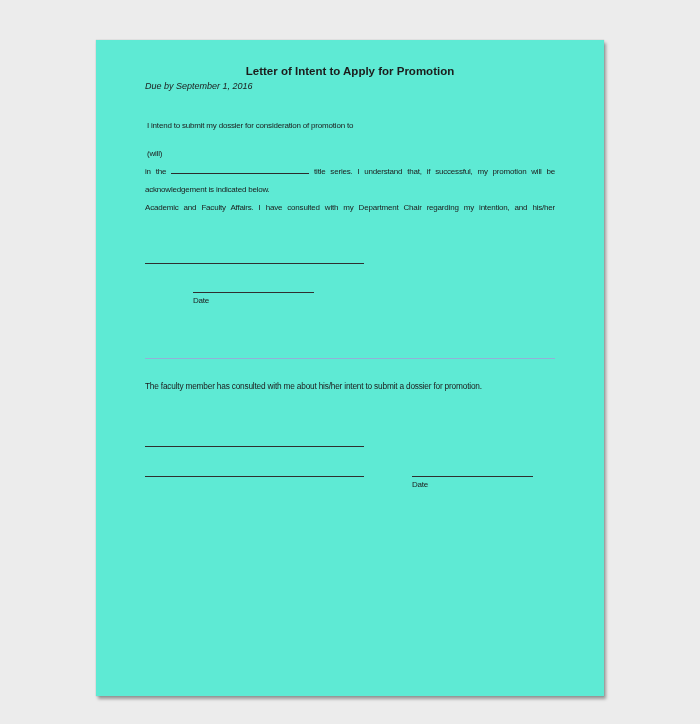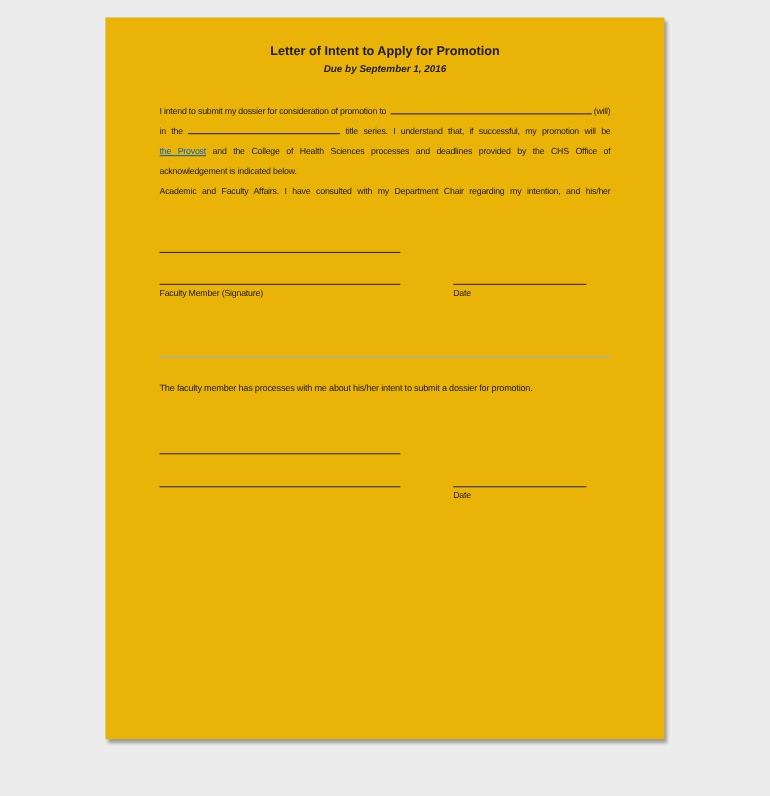--- a/index.html
+++ b/index.html
@@ -7,59 +7,60 @@
     width: 700px;
     background: #ececec;
     font-family: "Liberation Sans", sans-serif;
     color: #1c1c1c;
   }
   body { height: 724px; overflow: hidden; }
 
   .page {
     width: 508px;
     height: 656px;
-    margin: 16px auto 35px;
-    background: #eab308;
+    margin: 40px auto 35px;
+    background: #5eead4;
     padding: 24px 49px 0;
     box-shadow: 2px 3px 3px rgba(0,0,0,0.35), 0 0 1px rgba(0,0,0,0.25);
   }
 
   .doc-title {
     font-size: 11.5px;
     line-height: 14px;
     font-weight: bold;
     text-align: center;
   }
   .doc-subtitle {
     margin-top: 2px;
     font-size: 9px;
     line-height: 12px;
-    font-weight: bold;
+    font-weight: normal;
     font-style: italic;
-    text-align: center;
+    text-align: left;
   }
 
   .letter-body {
     margin-top: 25px;
     font-size: 8px;
     letter-spacing: -0.2px;
   }
   .line {
     line-height: 18px;
     white-space: nowrap;
     overflow: hidden;
   }
   .line.just {
     text-align: justify;
     text-align-last: justify;
   }
   .line.flexline {
     display: flex;
     align-items: baseline;
     white-space: pre;
+    flex-direction: column;
   }
   .blank {
     display: inline-block;
     height: 10px;
     border-bottom: 1px solid #2b2b2b;
     vertical-align: baseline;
   }
   .blank.fill { flex: 1 1 auto; margin: 0 2px 0 2px; }
   .doclink {
     color: #0563c1;
@@ -103,43 +104,38 @@
 <body>
 
 <div class="page">
 
   <h1 class="doc-title">Letter of Intent to Apply for Promotion</h1>
   <div class="doc-subtitle">Due by September 1, 2016</div>
 
   <div class="letter-body" id="letter-body">
       <div class="line flexline"><span>I intend to submit my dossier for consideration of promotion to </span><span class="blank fill"></span><span>(will)</span></div>
       <div class="line just"><span>in the </span><span class="blank" style="width: 138px;"></span><span> title series. I understand that, if successful, my promotion will be</span></div>
-      <div class="line just"><a class="doclink" href="#">the Provost</a><span> and the College of Health Sciences processes and deadlines provided by the CHS Office of</span></div>
       <div class="line"><span>acknowledgement is indicated below.</span></div>
       <div class="line just"><span>Academic and Faculty Affairs.   I have consulted with my Department Chair regarding my intention, and his/her</span></div>
     </div>
 
   <div class="sig-group group-printed-faculty">
     <div class="sig-line w-name"></div>
   </div>
 
   <div class="sig-row">
-    <div class="sig-group">
-      <div class="sig-line w-name"></div>
-      <div class="sig-label">Faculty Member (Signature)</div>
-    </div>
     <div class="sig-group date-col">
       <div class="sig-line w-date"></div>
       <div class="sig-label">Date</div>
     </div>
   </div>
 
   <div class="divider"></div>
 
-  <div class="note">The faculty member has processes with me about his/her intent to submit a dossier for promotion.</div>
+  <div class="note">The faculty member has consulted with me about his/her intent to submit a dossier for promotion.</div>
 
   <div class="sig-group group-printed-chair">
     <div class="sig-line w-name"></div>
   </div>
 
   <div class="sig-row chair">
     <div class="sig-group">
       <div class="sig-line w-name"></div>
     </div>
     <div class="sig-group date-col">

